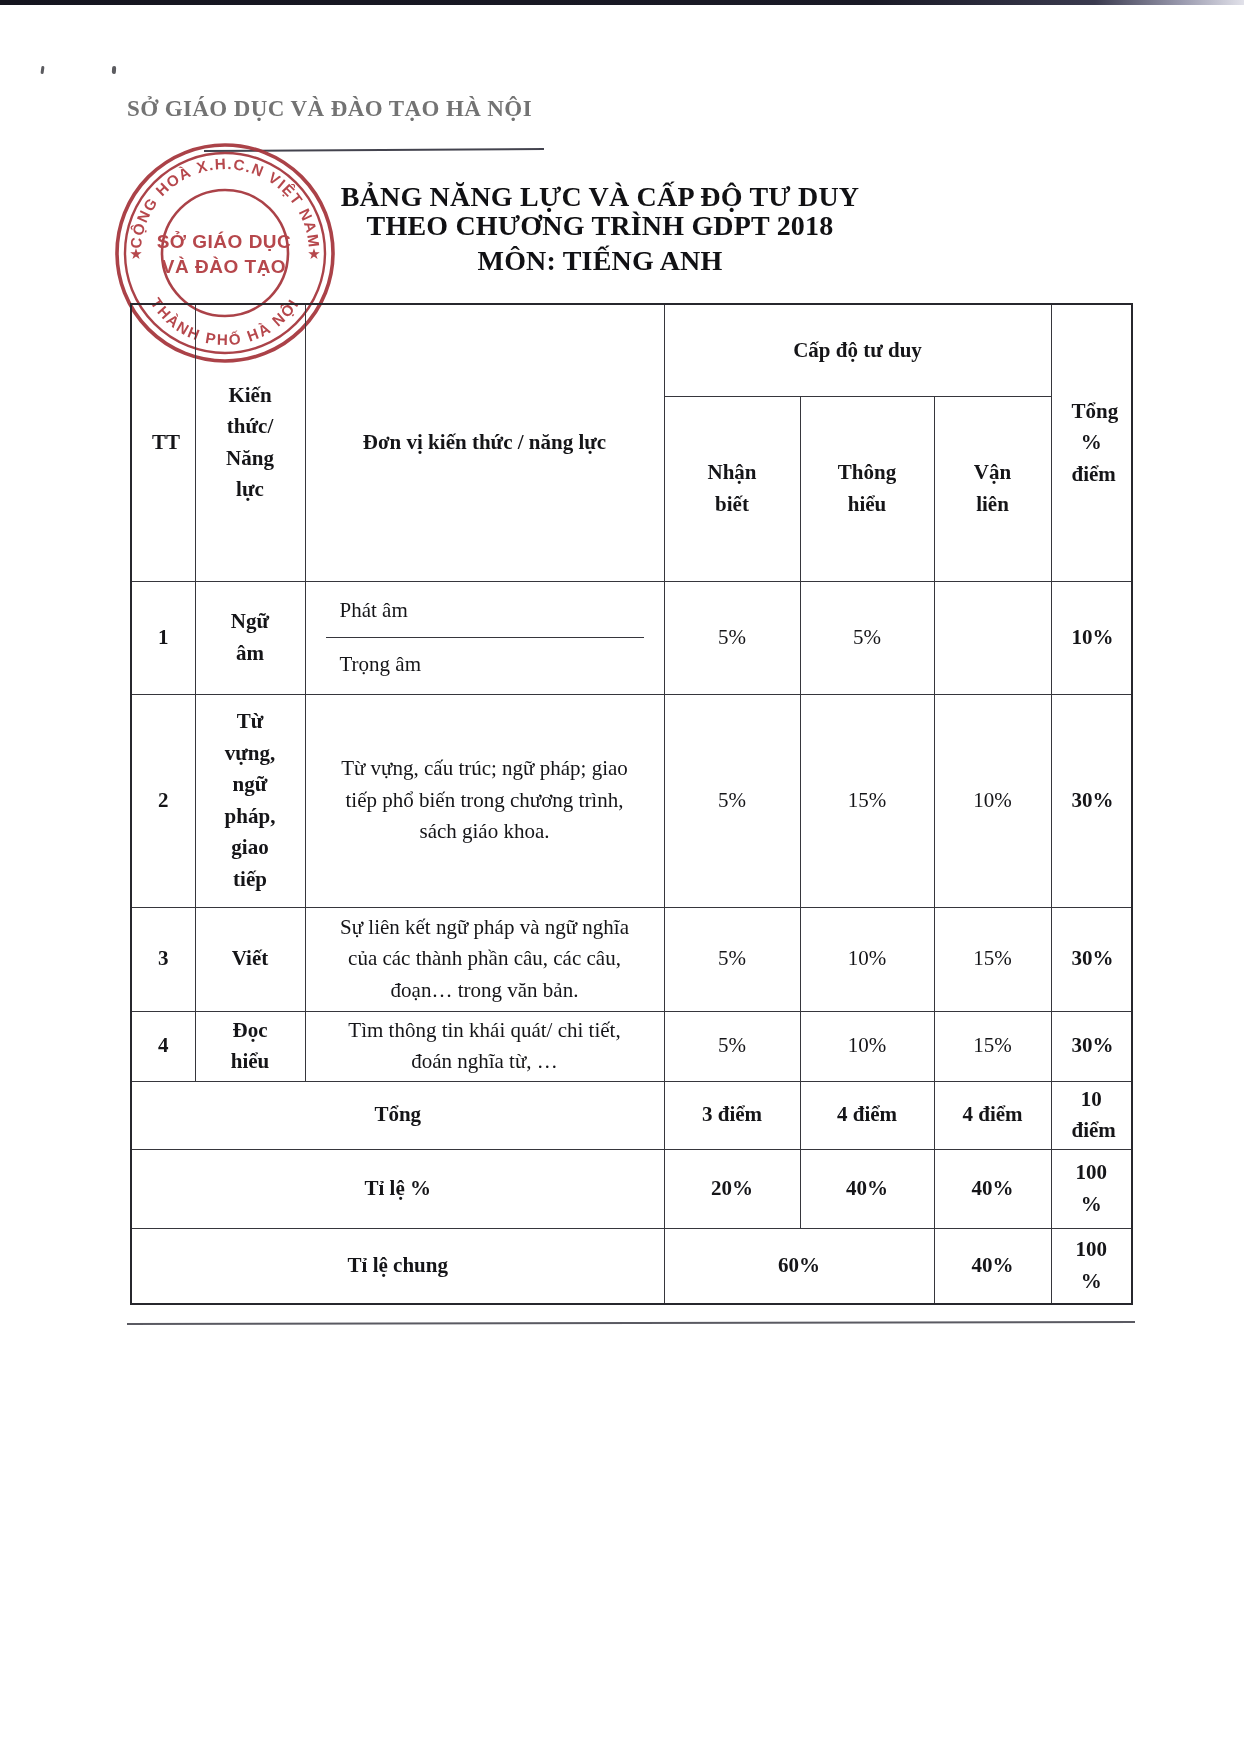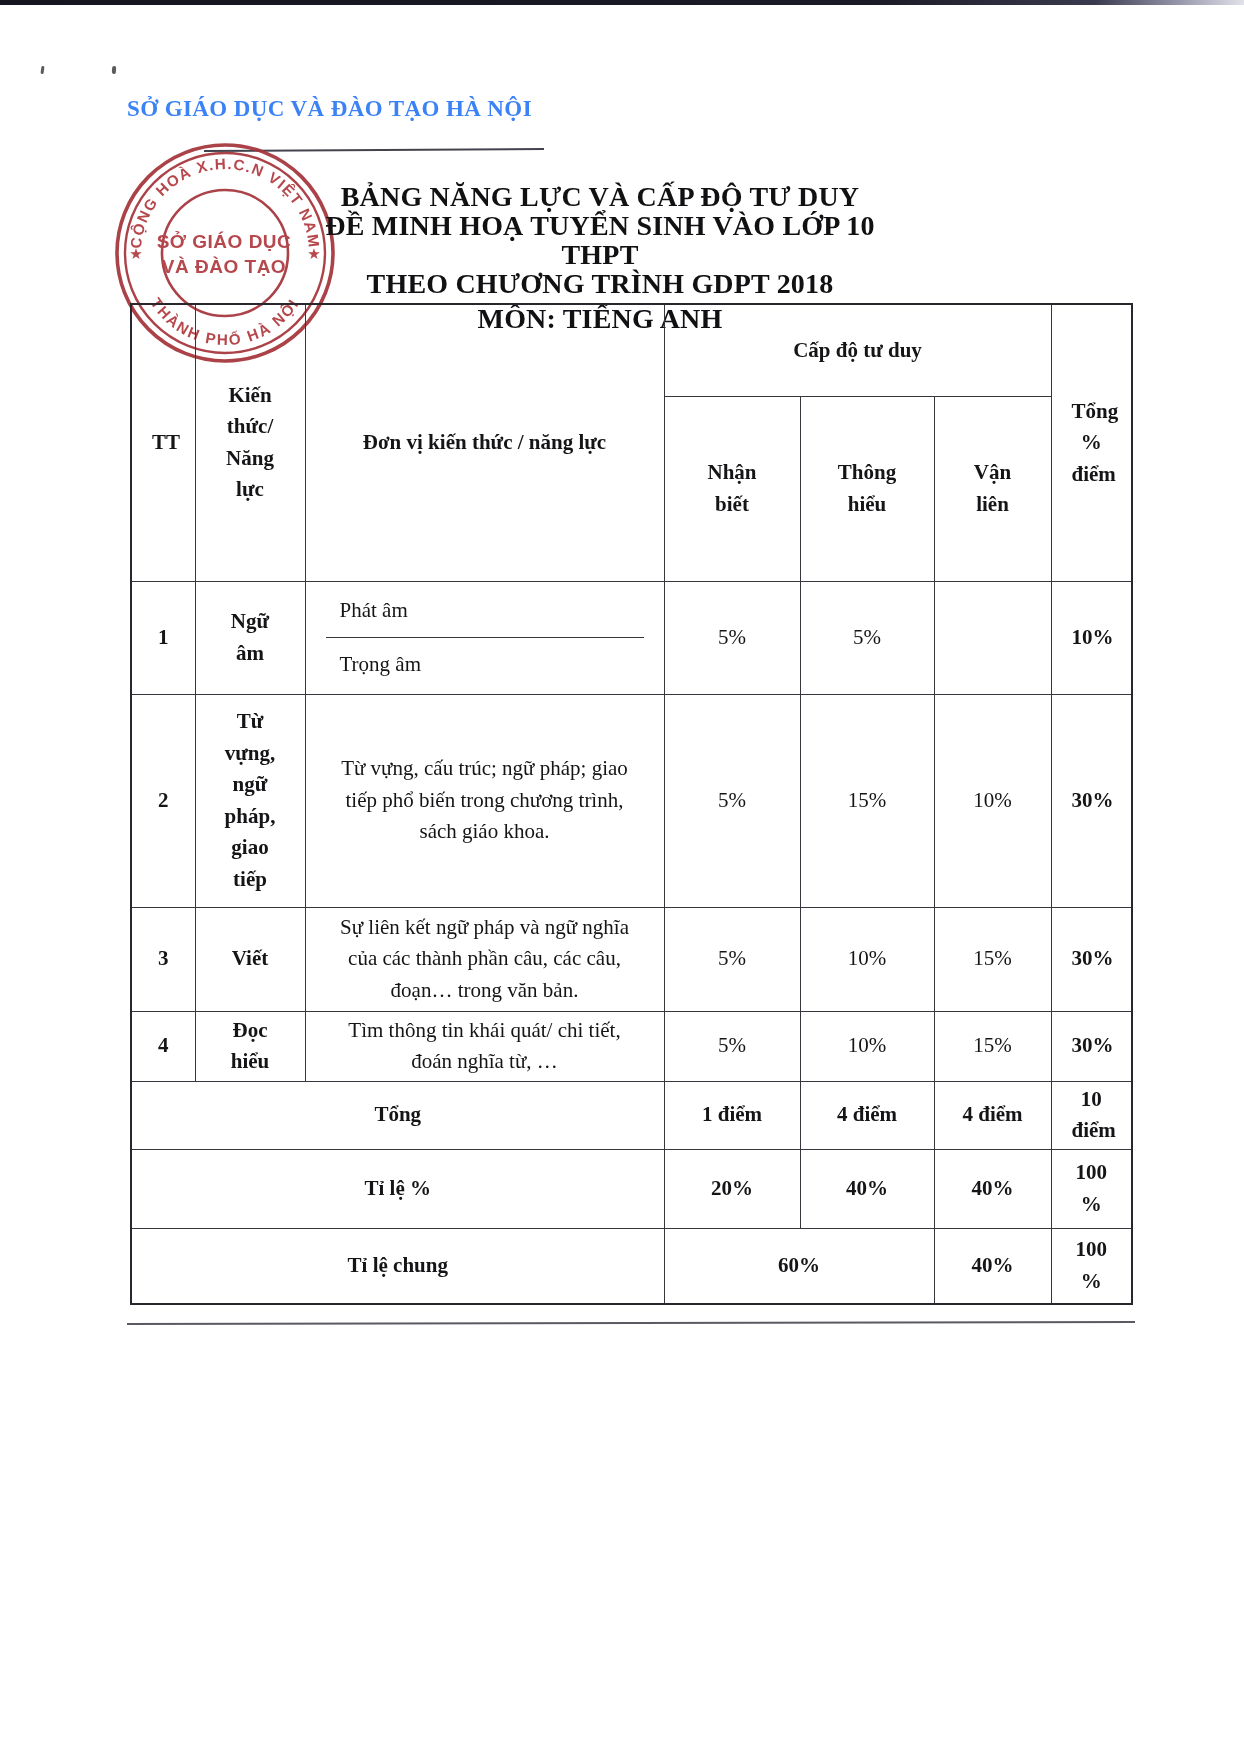--- a/index.html
+++ b/index.html
@@ -15,21 +15,21 @@
   .scan-topbar {
     position:absolute; left:0; top:0; width:1244px; height:5px;
     background:linear-gradient(to right,#15151f 0%,#1a1a26 70%,#3a3a4e 88%,#9a9aae 95%,#e2e2ea 100%);
   }
   .speck { position:absolute; background:#5c5c60; border-radius:2px; }
   .speck1 { left:41px; top:66px; width:3px; height:8px; transform:rotate(8deg); }
   .speck2 { left:112px; top:66px; width:4px; height:8px; transform:rotate(4deg); }
 
   .org-name {
     position:absolute; left:127px; top:96px;
-    font-size:23px; font-weight:bold; letter-spacing:.4px; color:#3b82f6;
+    font-size:23px; font-weight:bold; letter-spacing:.4px; color:#737373;
     white-space:nowrap;
   }
   .org-underline {
     position:absolute; left:204px; top:149px; width:340px; height:2.4px;
     background:#43434e; transform:rotate(-.35deg);
   }
 
   .title-block {
     position:absolute; left:320px; top:182px; width:560px;
     text-align:center; font-weight:bold; font-size:28px; line-height:29px;
@@ -107,21 +107,20 @@
     </text>
     <text x="26" y="121" font-size="15" fill="#b13a3f" text-anchor="middle">★</text>
     <text x="204" y="121" font-size="15" fill="#b13a3f" text-anchor="middle">★</text>
     <text x="114" y="110" font-family="Liberation Sans, sans-serif" font-size="19" font-weight="bold" fill="#b13a3f" text-anchor="middle" letter-spacing=".5">SỞ GIÁO DỤC</text>
     <text x="114" y="135" font-family="Liberation Sans, sans-serif" font-size="19" font-weight="bold" fill="#b13a3f" text-anchor="middle" letter-spacing=".5">VÀ ĐÀO TẠO</text>
   </svg>
 </div>
 
 <div class="title-block">
   <div>BẢNG NĂNG LỰC VÀ CẤP ĐỘ TƯ DUY</div>
-  <div>ĐỀ MINH HOẠ TUYỂN SINH VÀO LỚP 10 THPT</div>
   <div>THEO CHƯƠNG TRÌNH GDPT 2018</div>
   <div class="title-line4">MÔN: TIẾNG ANH</div>
 </div>
 
 <table class="tbl">
   <colgroup>
     <col style="width:64px">
       <col style="width:110px">
       <col style="width:359px">
     <col style="width:136px">
@@ -197,21 +196,21 @@
 hiểu</td>
     <td class="unit">Tìm thông tin khái quát/ chi tiết, đoán nghĩa từ, …</td>
     <td>5%</td>
     <td>10%</td>
     <td>15%</td>
     <td class="b">30%</td>
   </tr>
 
   <tr class="rowF1">
     <td colspan="3" class="b">Tổng</td>
-    <td class="b vtop">1 điểm</td>
+    <td class="b vtop">3 điểm</td>
     <td class="b vtop">4 điểm</td>
     <td class="b vtop">4 điểm</td>
     <td class="b pl">10
 điểm</td>
   </tr>
 
   <tr class="rowF2">
     <td colspan="3" class="b vtop">Tỉ lệ %</td>
     <td class="b vbot">20%</td>
     <td class="b vbot">40%</td>

